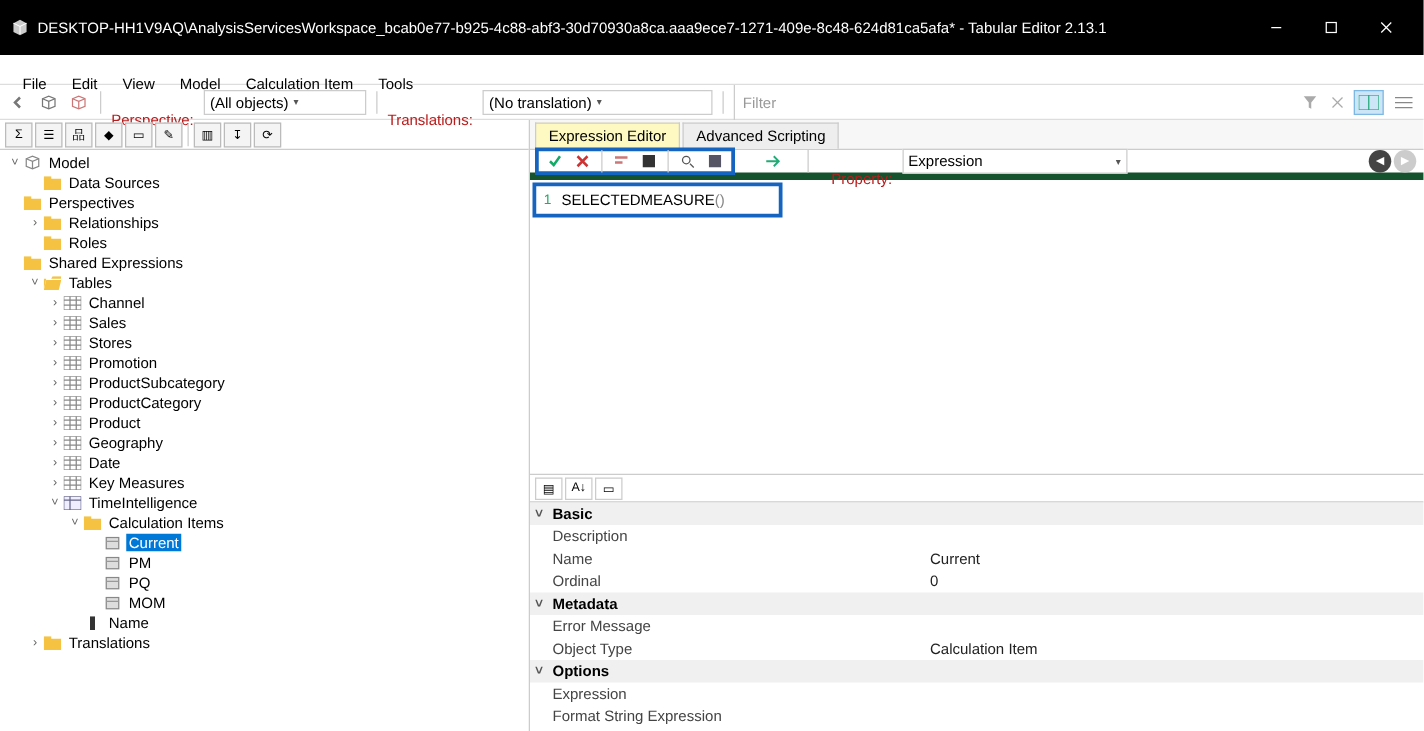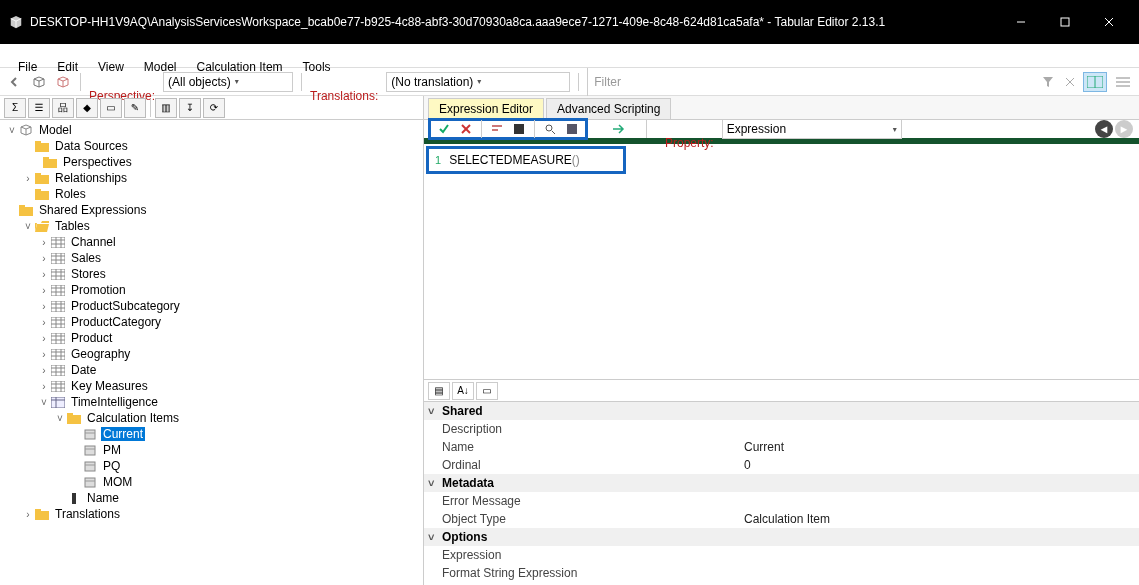--- a/index.html
+++ b/index.html
@@ -215,21 +215,21 @@
         <div class="node" style="padding-left: 22px;">
           <span class="tw hidden"></span>
           <span class="ic folder">
             <svg width="14" height="11" viewBox="0 0 14 11">
               <rect x="0" y="2" width="14" height="9" fill="#f5c242"></rect>
               <rect x="0" y="0" width="6" height="3" fill="#f5c242"></rect>
             </svg>
           </span>
           <span class="lbl">Data Sources</span>
         </div>
-        <div class="node" style="padding-left: 30px;">
+        <div class="node" style="padding-left: 6px;">
           <span class="tw hidden"></span>
           <span class="ic folder">
             <svg width="14" height="11" viewBox="0 0 14 11">
               <rect x="0" y="2" width="14" height="9" fill="#f5c242"></rect>
               <rect x="0" y="0" width="6" height="3" fill="#f5c242"></rect>
             </svg>
           </span>
           <span class="lbl">Perspectives</span>
         </div>
         <div class="node" style="padding-left: 22px;">
@@ -558,21 +558,21 @@
       </div>
     </div>
 
     <div class="prop-area">
       <div class="prop-toolbar">
         <div class="pbtn">▤</div>
         <div class="pbtn">A↓</div>
         <div class="pbtn">▭</div>
       </div>
       <div class="props" id="props">
-          <div class="cat">Shared</div>
+          <div class="cat">Basic</div>
           <div class="prow">
             <div class="pname">Description</div>
             <div class="pval"></div>
           </div>
           <div class="prow">
             <div class="pname">Name</div>
             <div class="pval">Current</div>
           </div>
           <div class="prow">
             <div class="pname">Ordinal</div>

